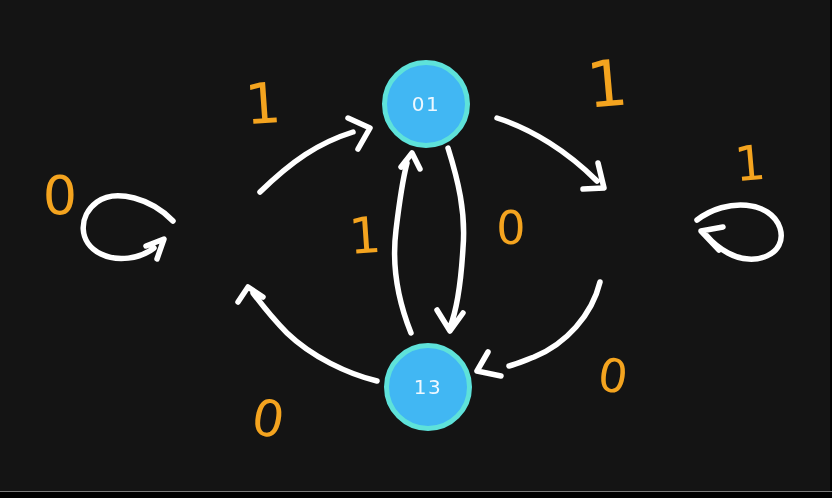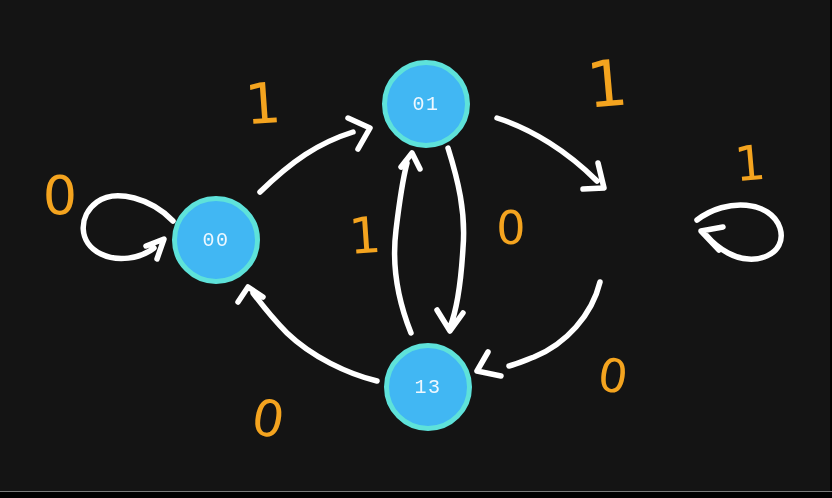--- a/index.html
+++ b/index.html
@@ -17,21 +17,21 @@
     fill:none;
     stroke-linecap:round;
     stroke-linejoin:round;
   }
   .node{
     position:absolute;
     width:78px;height:78px;
     border-radius:50%;
     background:var(--node-fill,#41b7f3);
     border:5px solid var(--node-stroke,#5ee2da);
-    display:flex;align-items:center;justify-content:center;font-family:Liberation Mono, monospace;
+    display:flex;align-items:center;justify-content:center;
   }
   .node-label{
     color:#eef8ff;
     font-size:20px;
     letter-spacing:1.5px;
     user-select:none;
   }
   .n00{left:172px;top:196px;}
   .n01{left:382px;top:60px;}
   .n11{left:592px;top:197px;}
@@ -68,23 +68,20 @@
     <path d="M 173 221 C 152 199 116 188 97 202 C 78 216 78 243 101 254 C 117 262 140 259 154 248 M 146 246 L 164 239 L 157 259"></path>
     <path d="M 260 192 C 292 161 318 143 353 132 M 348 118 L 370 128 L 358 149"></path>
     <path d="M 497 118 C 532 129 568 152 597 181 M 598 163 L 604 188 L 583 189"></path>
     <path d="M 697 220 C 727 197 771 201 780 228 C 788 254 755 268 728 253 C 719 248 712 242 707 236 M 723 227 L 701 231 L 719 250"></path>
     <path d="M 411 333 C 397 298 392 262 396 230 C 399 205 402 182 407 163 M 401 167 L 412 153 L 420 169"></path>
     <path d="M 448 148 C 458 180 466 212 463 248 C 461 282 456 312 450 327 M 437 310 L 450 331 L 463 313"></path>
     <path d="M 600 282 C 592 315 566 344 534 357 C 526 360 517 364 509 366 M 488 352 L 477 371 L 501 376"></path>
     <path d="M 377 381 C 348 374 312 357 287 333 C 274 320 262 305 253 293 M 238 302 L 248 287 L 263 297"></path>
   </svg>
 
-  <div class="node n00">
-    <span class="node-label">00</span>
-  </div>
   <div class="node n01">
     <span class="node-label">01</span>
   </div>
   <div class="node n10">
     <span class="node-label">13</span>
   </div>
 
   <span class="edge-label el1">0</span>
   <span class="edge-label el2">1</span>
   <span class="edge-label el3">1</span>

